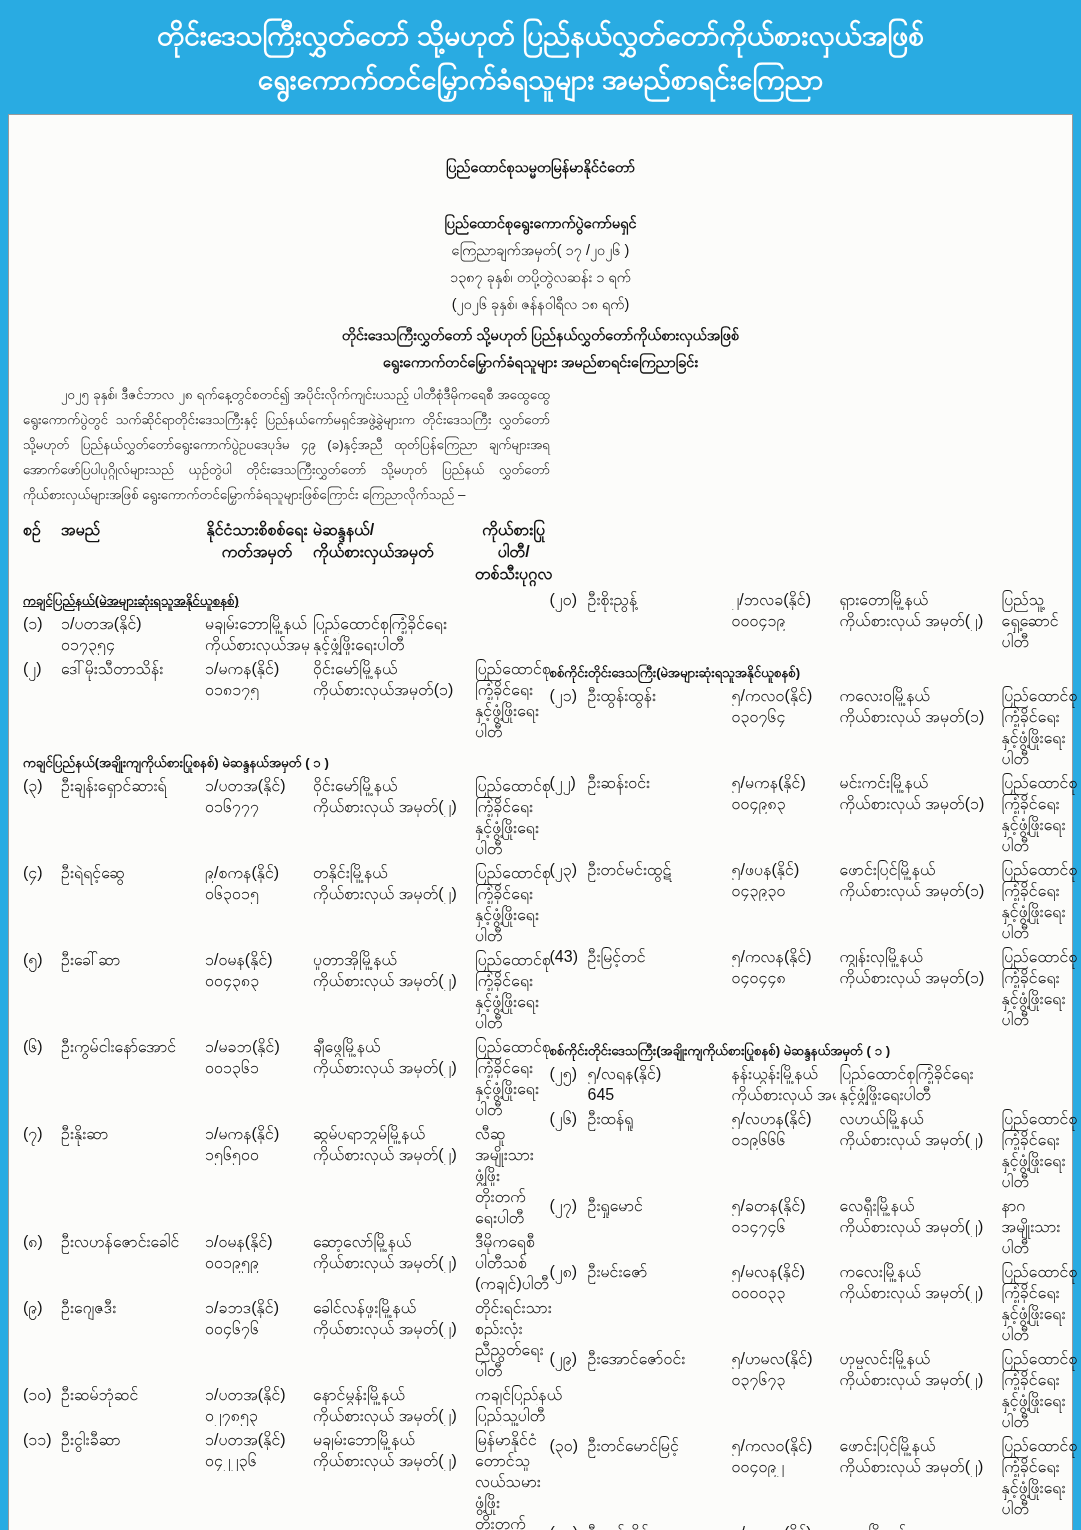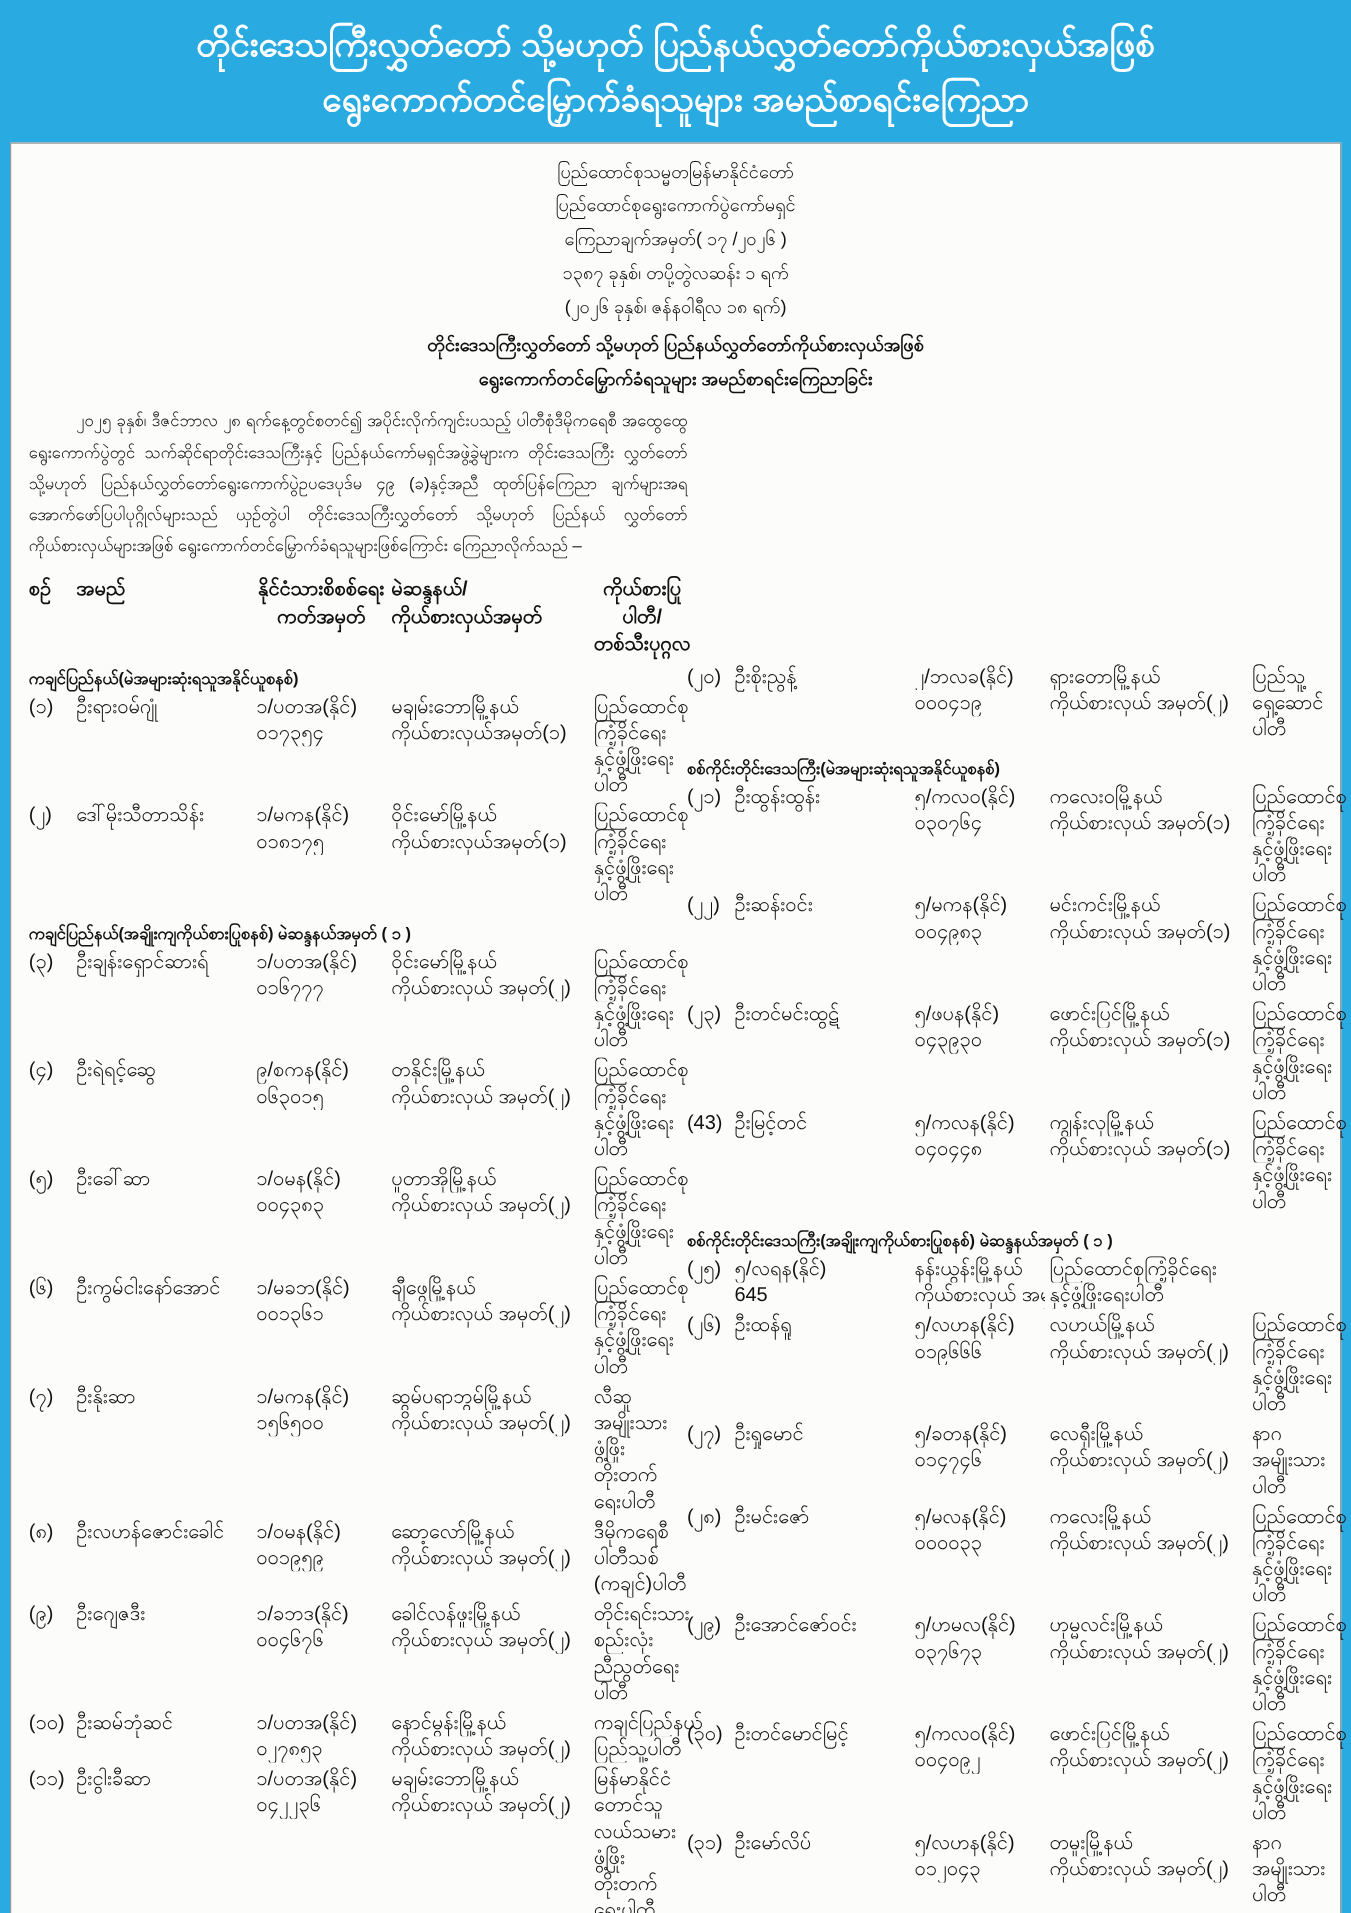--- a/index.html
+++ b/index.html
@@ -11,34 +11,34 @@
   .banner{
     color:#ffffff;text-align:center;font-weight:bold;
     font-size:28px;line-height:44px;padding:6px 4px 12px;
   }
   .sheet{
     background:#fcfcfa;border:1px solid #9a9a9a;
     box-sizing:border-box;min-height:1395px;
     padding:10px 14px 12px;
   }
   .doc-head{text-align:center;font-size:14.5px;line-height:27px;}
-  .doc-head .b{font-weight:normal;}
+  .doc-head .b{font-weight:bold;margin-top:29px;}
   .doc-title{text-align:center;font-weight:bold;font-size:14.5px;line-height:27px;margin-top:4px;}
   .intro{
     font-size:13.3px;line-height:25px;text-align:justify;
     text-indent:38px;margin:6px 0 12px;width:527px;
   }
   .thead{display:grid;grid-template-columns:34px 140px 104px 158px 1fr;column-gap:4px;
     font-weight:bold;font-size:16px;line-height:22px;width:527px;margin-bottom:4px;}
   .thead .c{white-space:normal;}
   .thead .c2{text-align:center;}
   .cols{display:flex;gap:18px;align-items:flex-start;}
   .list-column{flex:1 1 0;min-width:0;}
   .section-header{font-weight:bold;font-size:13.2px;line-height:24px;margin-top:9px;}
-  .section-header:first-child{margin-top:0;}
+  .section-header:first-child{margin-top:0;text-decoration:underline;}
   .entry{
     display:grid;grid-template-columns:34px 140px 104px 158px 1fr;column-gap:4px;
     font-size:16px;line-height:21px;margin-bottom:3px;
   }
   .cell div{white-space:nowrap;overflow:hidden;}
   .cell.wrapok div{white-space:normal;}
 </style>
 </head>
 <body>
 
@@ -79,21 +79,20 @@
       <div>ကိုယ်စားပြုပါတီ/</div>
       <div>တစ်သီးပုဂ္ဂလ</div>
     </div>
   </div>
 
   <div class="cols">
       <div class="list-column">
         <div class="section-header">ကချင်ပြည်နယ်(မဲအများဆုံးရသူအနိုင်ယူစနစ်)</div>
         <div class="entry">
           <div class="cell">(၁)</div>
-          <div class="cell wrapok">ဦးရားဝမ်ဂျုံ</div>
           <div class="cell">
             <div>၁/ပတအ(နိုင်)</div>
             <div>၀၁၇၃၅၄</div>
           </div>
           <div class="cell">
             <div>မချမ်းဘောမြို့နယ်</div>
             <div>ကိုယ်စားလှယ်အမှတ်(၁)</div>
           </div>
           <div class="cell wrapok">
             <div>ပြည်ထောင်စုကြံ့ခိုင်ရေး</div>

